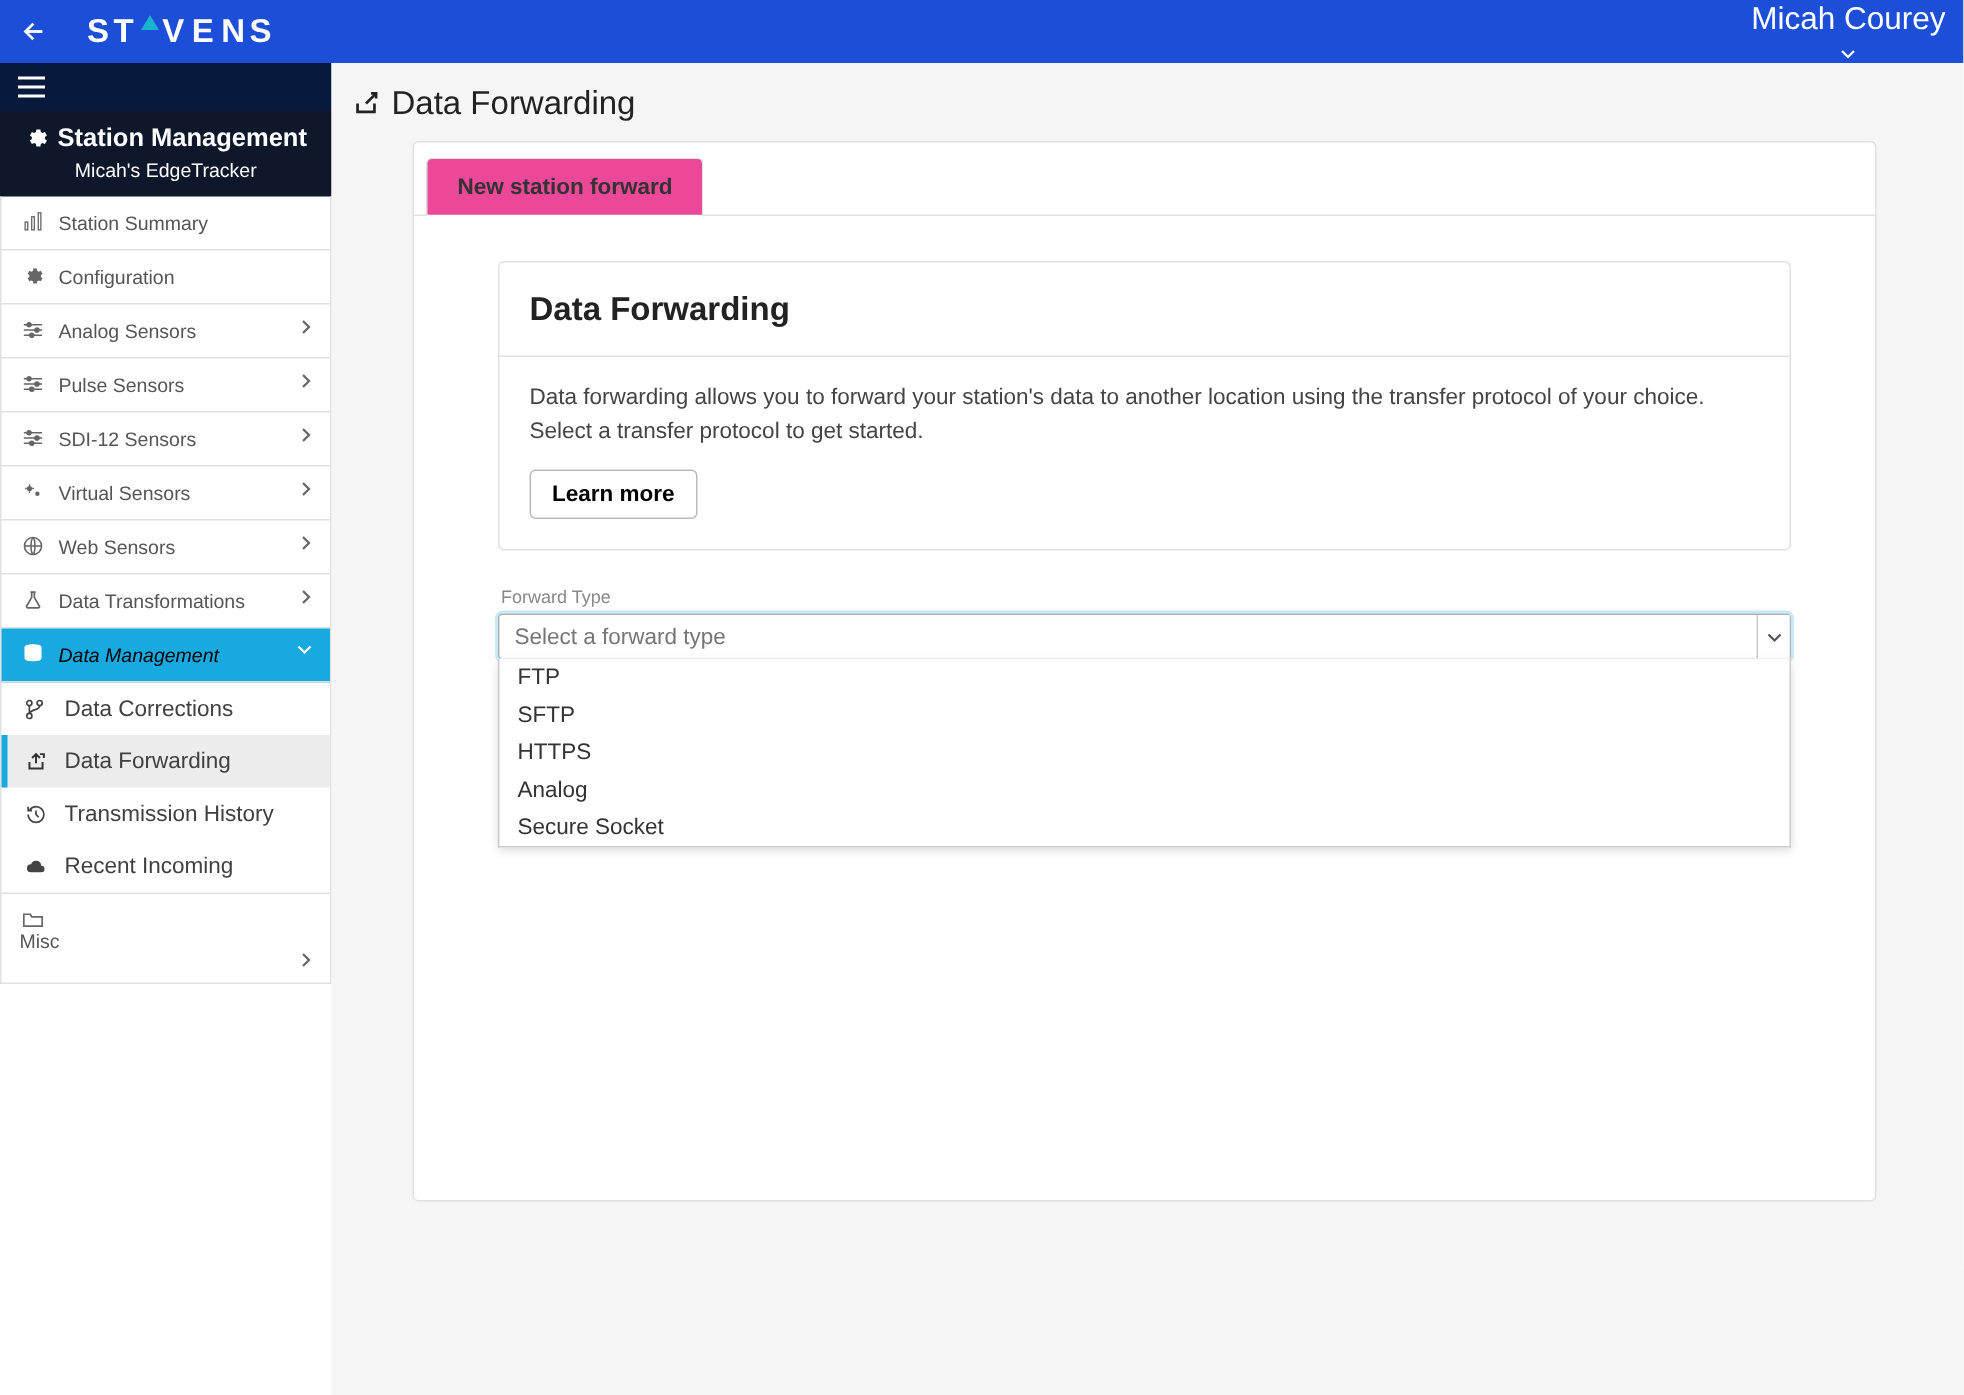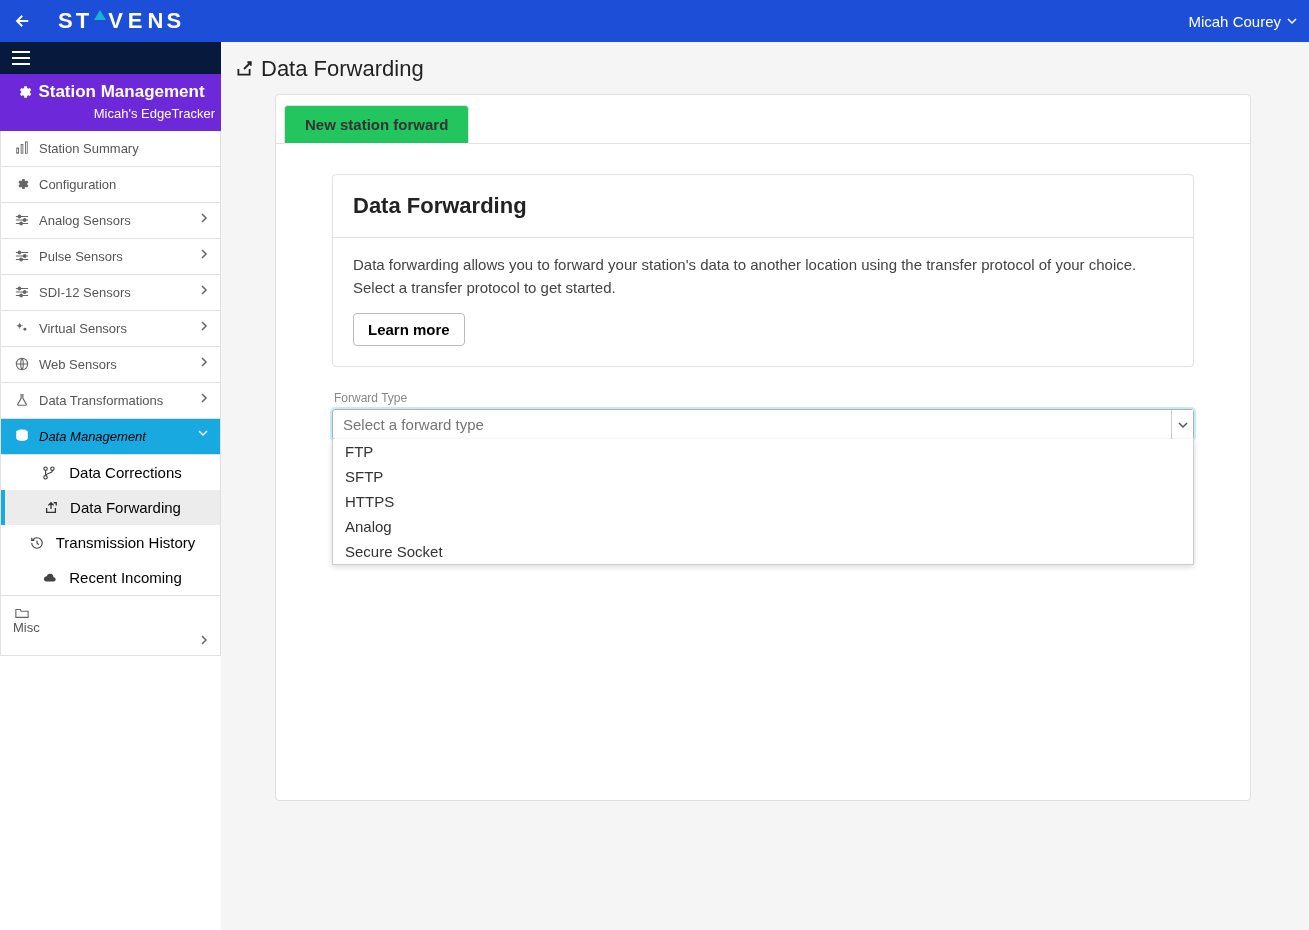--- a/index.html
+++ b/index.html
@@ -11,65 +11,65 @@
     background: #1d4ed8;
     display: flex;
     align-items: center;
     padding: 0 12px;
     color: #fff;
   }
   .topbar .back { width: 22px; height: 22px; display:flex; align-items:center; justify-content:center; cursor:pointer; }
   .topbar .logo { margin-left: 24px; font-weight: 700; letter-spacing: 3px; font-size: 22px; font-family: Arial, sans-serif; display:flex; align-items:center; gap:2px;}
   .topbar .logo .diamond { display:inline-block; width:0; height:0; border-left:6px solid transparent; border-right:6px solid transparent; border-bottom:10px solid #18b3cf; position:relative; top:-6px;}
   .topbar .spacer { flex: 1; }
-  .topbar .user { font-size: 15px; cursor:pointer; display:flex; align-items:center; gap:6px;}
+  .topbar .user { font-size: 21px; cursor:pointer; display:flex; align-items:center; gap:6px;flex-direction:column;}
   
   
   .page { display: flex; height: calc(100% - 42px); }
   
   
   .sidecol { width: 221px; background: #fff; display:flex; flex-direction:column; }
   .hambox { height: 32px; background: #071a3e; display:flex; align-items:center; padding:0 12px; }
   .hambox .ham { width:18px; height:14px; cursor:pointer; display:flex; flex-direction:column; justify-content:space-between;}
   .hambox .ham span { display:block; height:2px; background:#fff; }
   
-  .stationhdr { background: #6d28d9; color:#fff; text-align:right; padding: 8px 6px 10px; }
+  .stationhdr { background: #0f172a; color:#fff; text-align:center; padding: 8px 6px 10px; }
   .stationhdr .t { font-weight:700; font-size:17px; display:flex; align-items:center; justify-content:center; gap:6px;}
   .stationhdr .s { font-size:13px; margin-top:4px; }
   
   .navlist { border: 1px solid #e0e0e0; border-top:none; }
   .nav-item {
     display:flex; align-items:flex-start; padding: 10px 12px;
     font-size: 13px; color:#555; border-bottom:1px solid #e0e0e0;
     cursor:pointer; position:relative;
   }
   .nav-item:last-child { border-bottom:none;flex-direction:column; }
   .nav-item .ico { width:18px; display:flex; align-items:center; justify-content:center; margin-right:8px; }
   .nav-item .arrow { margin-left:auto; }
   .nav-item.active { background:#19a9e1; color:#000000;font-style:italic; }
   .nav-item.active .arrow svg, .nav-item.active .ico svg { fill:#fff; stroke:#fff; }
   
   .subitem {
     display:flex; align-items:center; padding: 9px 12px 9px 16px;
-    font-size: 15px; color:#000000; cursor:pointer; position:relative;justify-content:center;
+    font-size: 15px; color:#404040; cursor:pointer; position:relative;
   }
   .subitem .ico { width:18px; margin-right:8px; display:flex; }
   .subitem.sel { background:#ececec; }
   .subitem.sel::before { content:""; position:absolute; left:0; top:0; bottom:0; width:4px; background:#19a9e1; }
   .subgroup { border-bottom:1px solid #e0e0e0; }
   
   
   .main { flex:1; padding: 12px 18px 18px 14px; overflow:auto; background:#f5f5f5;}
   .pagetitle { font-size: 22px; color:#222; display:flex; align-items:center; gap:8px; margin: 2px 0 12px 0;}
   
   .card { background:#fff; border:1px solid #e0e0e0; border-radius:4px; max-width: 976px; margin: 0 auto; padding-bottom: 360px; position:relative;}
   
   .tabrow { display:flex; padding: 10px 8px 0 8px; border-bottom:1px solid #e0e0e0; }
   .tab { padding: 10px 20px; font-size:15px; color:#555; cursor:pointer; border:1px solid transparent; position:relative; }
-  .tab.active { background:#22c55e; border:1px solid #e0e0e0; border-bottom:1px solid #fff; border-radius:4px 4px 0 0; margin-bottom:-1px; font-weight:600; color:#333;}
+  .tab.active { background:#ec4899; border:1px solid #e0e0e0; border-bottom:1px solid #fff; border-radius:4px 4px 0 0; margin-bottom:-1px; font-weight:600; color:#333;}
   
   .panel { padding: 30px 56px 0; }
   .infobox { border:1px solid #e0e0e0; border-radius:4px; }
   .infobox-h { padding: 18px 20px; border-bottom:1px solid #e0e0e0; font-size:22px; font-weight:700; color:#222;}
   .infobox-b { padding: 16px 20px 20px; font-size:15px; color:#444; line-height:1.5;}
   .learnbtn { display:inline-block; margin-top:14px; border:1px solid #bbb; background:#fff; padding:7px 14px; font-size:15px; font-weight:600; border-radius:4px; cursor:pointer;}
   
   .formlbl { font-size:12px; color:#888; margin: 24px 0 4px 2px; }
   .selectwrap { position:relative; }
   .selectbox {

